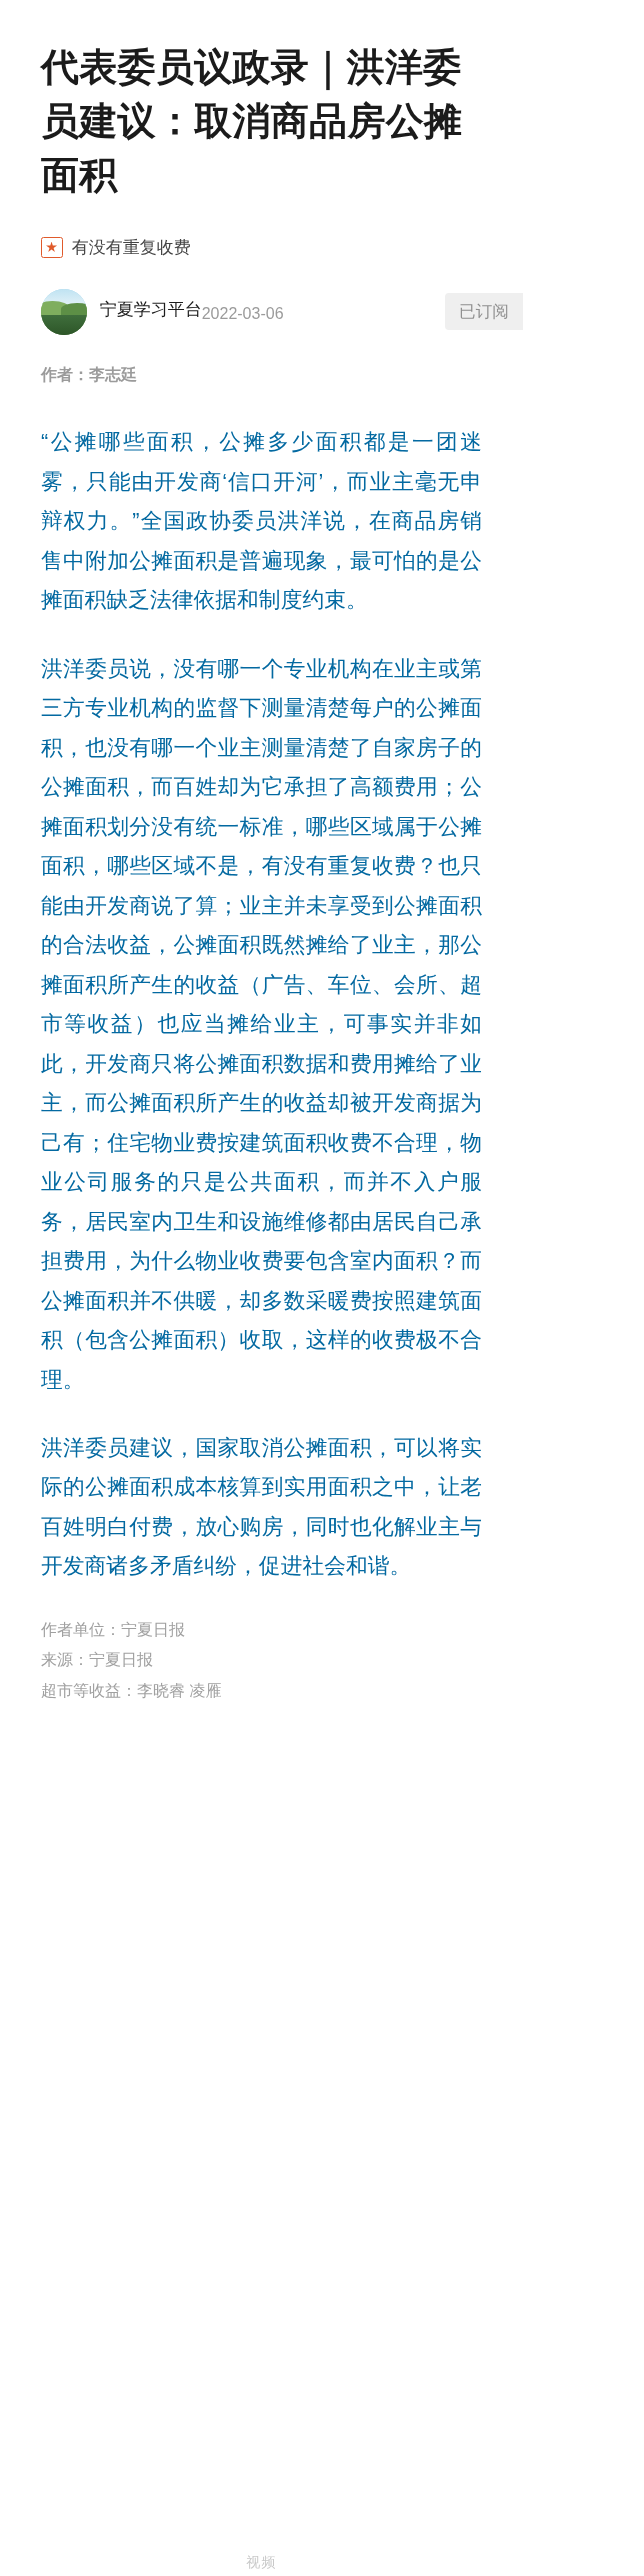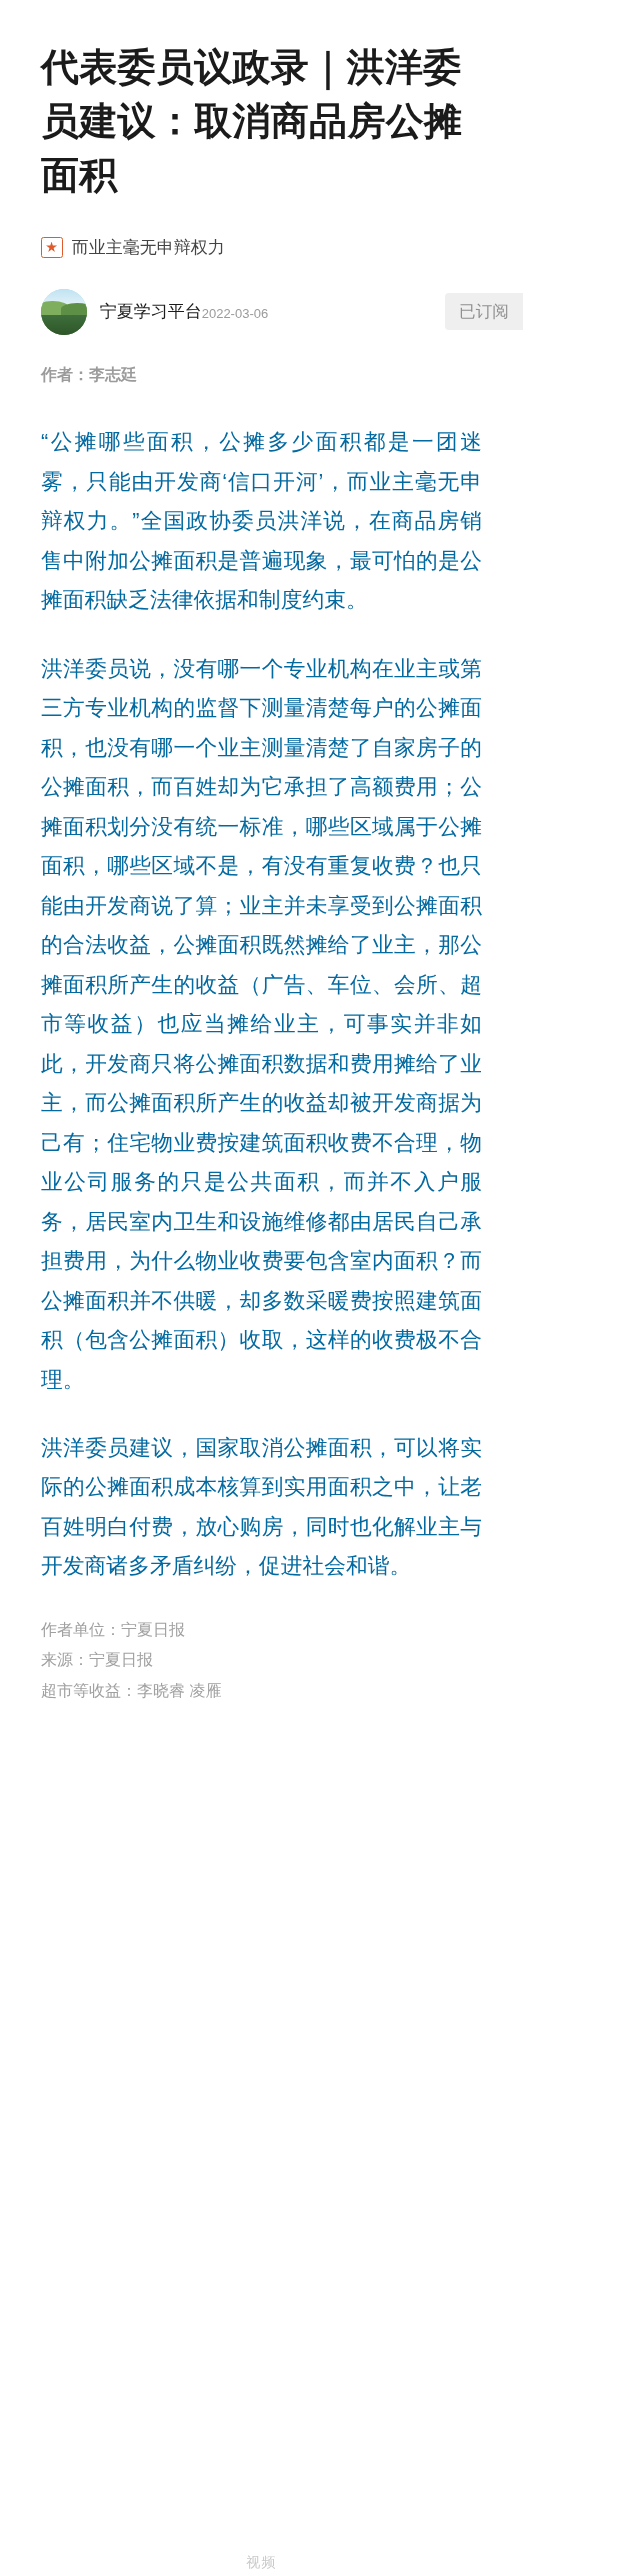--- a/index.html
+++ b/index.html
@@ -122,21 +122,21 @@
     display: flex;
     flex-direction: row;
     justify-content: center;
   }
   .publisher-name {
     font-size: 17px;
     color: #1b1b1b;
     line-height: 1.3;
   }
   .publish-date {
-    font-size: 13px;
+    font-size: 16px;
     color: #9b9b9b;
     line-height: 1.4;
     margin-top: 3.8px;
   }
   .subscribe-btn {
     position: absolute;
     right: -41px;
     top: 5.1px;
     width: 78px;
     height: 37px;
@@ -195,21 +195,21 @@
 </style>
 </head>
 <body>
 
 <div class="page">
 
   <h1 class="article-title">代表委员议政录｜洪洋委员建议：取消商品房公摊面积</h1>
 
   <div class="source-tag-row">
     <span class="tag-icon"></span>
-    <span class="source-tag-text">而业主毫无申辩权力</span>
+    <span class="source-tag-text">有没有重复收费</span>
   </div>
 
   <div class="publisher-row">
     <div class="avatar">
       <div class="sky"></div>
       <div class="hill"></div>
       <div class="hill2"></div>
       <div class="water"></div>
     </div>
     <div class="publisher-meta">

